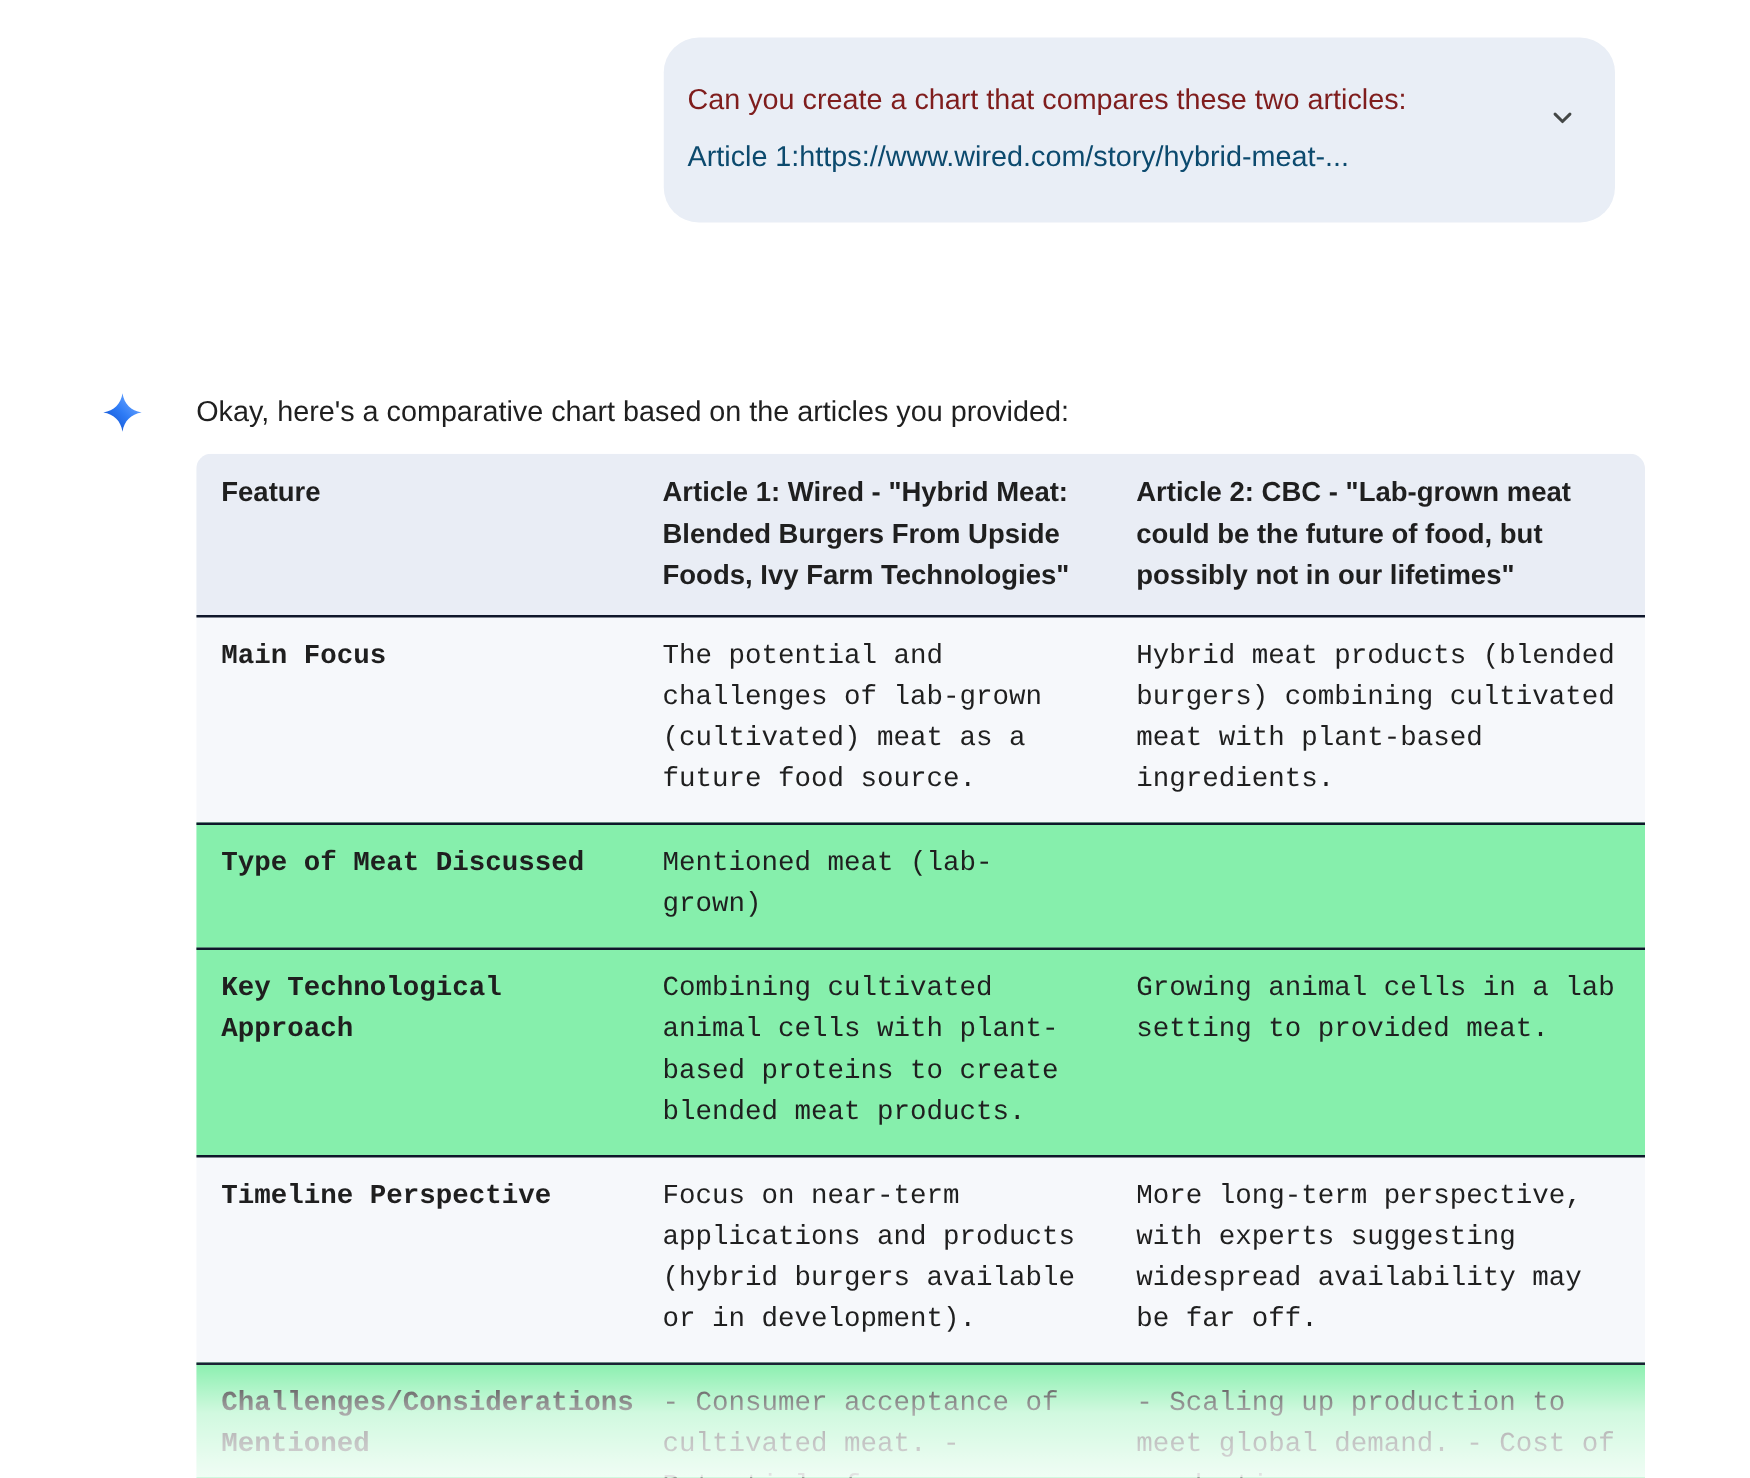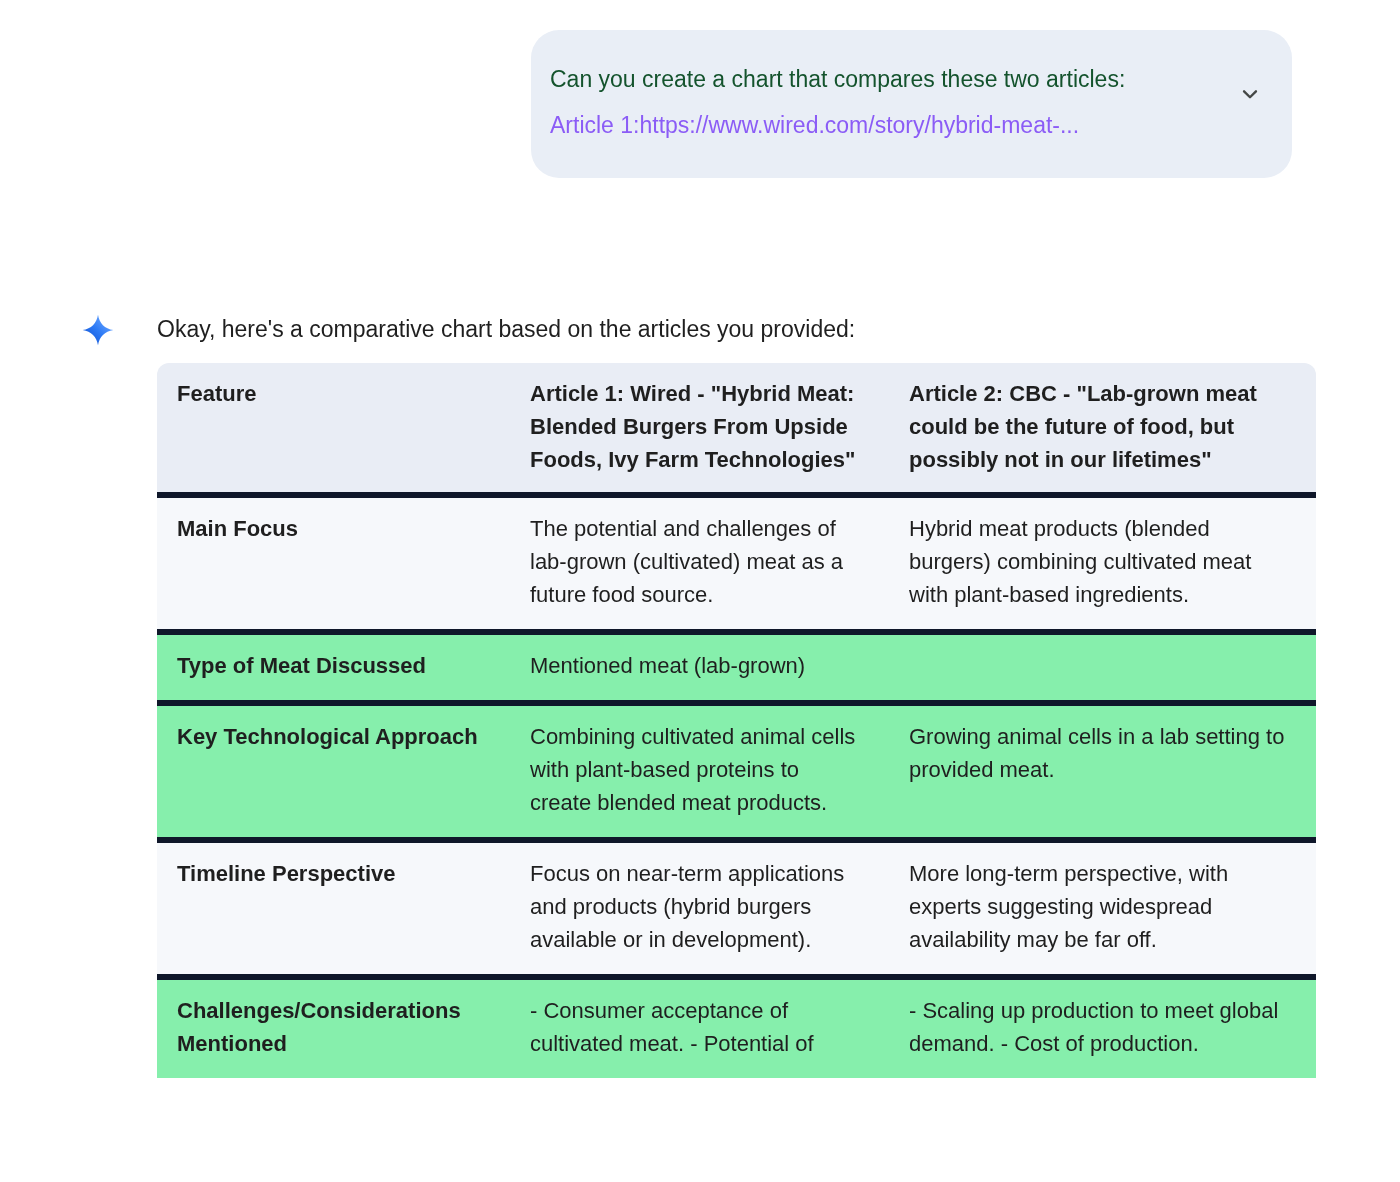--- a/index.html
+++ b/index.html
@@ -18,27 +18,27 @@
     left: 531px; top: 30px;
     width: 761px;
     background: #e9eef6;
     border-radius: 28px;
     padding: 26px 70px 30px 19px;
   }
   .user-bubble .msg-text {
     font-size: 23px;
     line-height: 46px;
     width: 590px;
-    color: #14532d;
+    color: #7f1d1d;
   }
   .user-bubble .msg-article {
     font-size: 23px;
     line-height: 46px;
     white-space: nowrap;
-    color: #8b5cf6;
+    color: #0c4a6e;
   }
   .bubble-chevron {
     position: absolute;
     right: 28px; top: 50px;
     width: 28px; height: 28px;
     cursor: pointer;
     display: flex; align-items: center; justify-content: center;
   }
 
   
@@ -66,21 +66,21 @@
     position: absolute;
     left: 157px; top: 363px;
     width: 1159px;
     border-radius: 12px 12px 0 0;
     overflow: hidden;
   }
   .t-row {
     display: grid;
     grid-template-columns: 353px 379px 427px;
   }
-  .t-row + .t-row { border-top: 6px solid #0f172a; }
+  .t-row + .t-row { border-top: 2px solid #0f172a; font-family: Liberation Mono, monospace; }
   .t-head { background: #e9edf5; }
   .t-body.alt { background: #f6f8fb; }
   .t-body { background: #86efac; }
   .cell {
     padding: 14px 24px 18px 20px;
     font-size: 22px;
     line-height: 33px;
     color: #1f1f1f;
   }
   .t-head .cell { font-weight: 700; padding-top: 14px; padding-bottom: 16px; }

